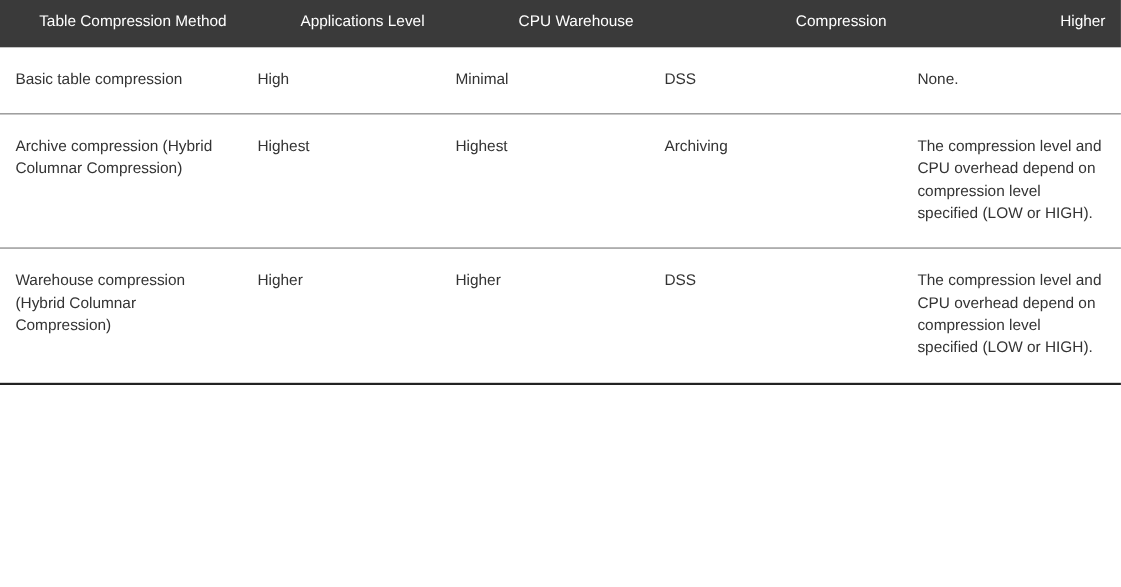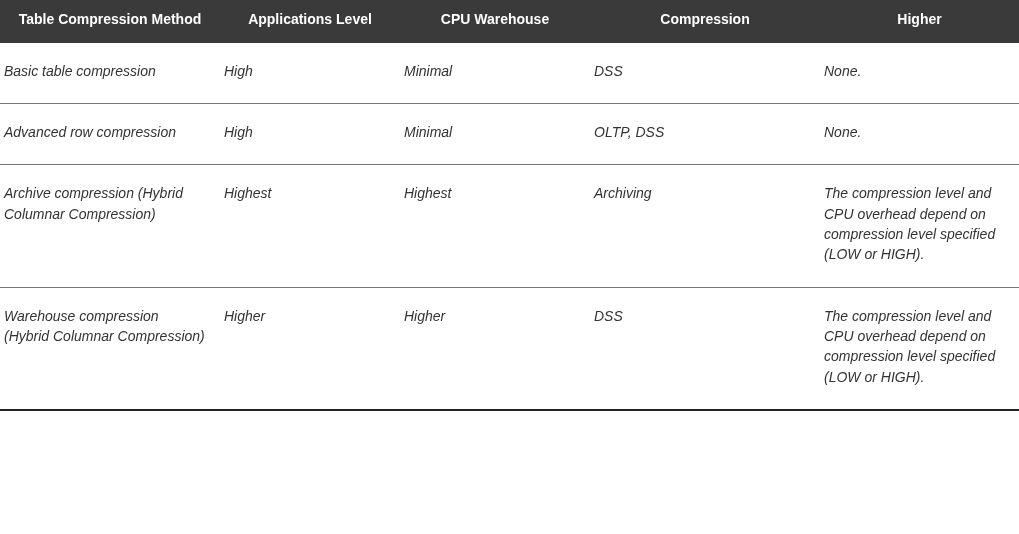--- a/index.html
+++ b/index.html
@@ -14,37 +14,36 @@
     width: 1019px;
   }
   table.comp {
     border-collapse: collapse;
     width: 100%;
     table-layout: fixed;
   }
   table.comp thead th {
     background: #3a3a3a;
     color: #fff;
-    font-weight: 700;
-    text-align: center;
+    font-weight: 400;
+    text-align: right;
     vertical-align: top;
     padding: 10px 14px 14px 14px;
     font-size: 14px;
     line-height: 1.35;
     border: none;
   }
   table.comp tbody td {
-    padding: 18px 14px 22px 4px;
+    padding: 18px 14px 22px 14px;
     vertical-align: top;
     color: #333;
     font-size: 14px;
     line-height: 1.45;
     border: none;
     border-bottom: 1px solid #777;
-    font-style: italic;
   }
   
   table.comp tbody tr:last-child td {
     border-bottom: 2px solid #222;
   }
   
   col.c1 { width: 220px; }
   col.c2 { width: 180px; }
   col.c3 { width: 190px; }
   col.c4 { width: 230px; }
@@ -73,27 +72,20 @@
     </thead>
     <tbody>
       <tr>
         <td>Basic table compression</td>
         <td>High</td>
         <td>Minimal</td>
         <td>DSS</td>
         <td>None.</td>
       </tr>
       <tr>
-        <td>Advanced row compression</td>
-        <td>High</td>
-        <td>Minimal</td>
-        <td>OLTP, DSS</td>
-        <td>None.</td>
-      </tr>
-      <tr>
         <td>Archive compression (Hybrid Columnar Compression)</td>
         <td>Highest</td>
         <td>Highest</td>
         <td>Archiving</td>
         <td>The compression level and CPU overhead depend on compression level specified (LOW or HIGH).</td>
       </tr>
       <tr>
         <td>Warehouse compression (Hybrid Columnar Compression)</td>
         <td>Higher</td>
         <td>Higher</td>

